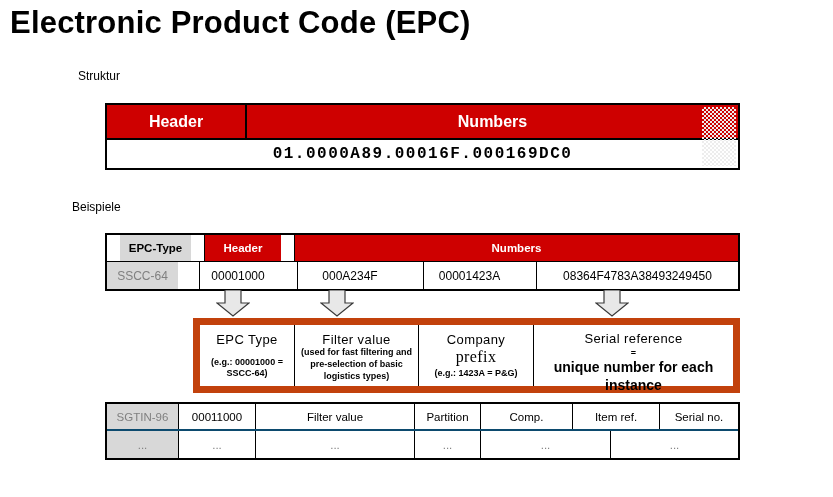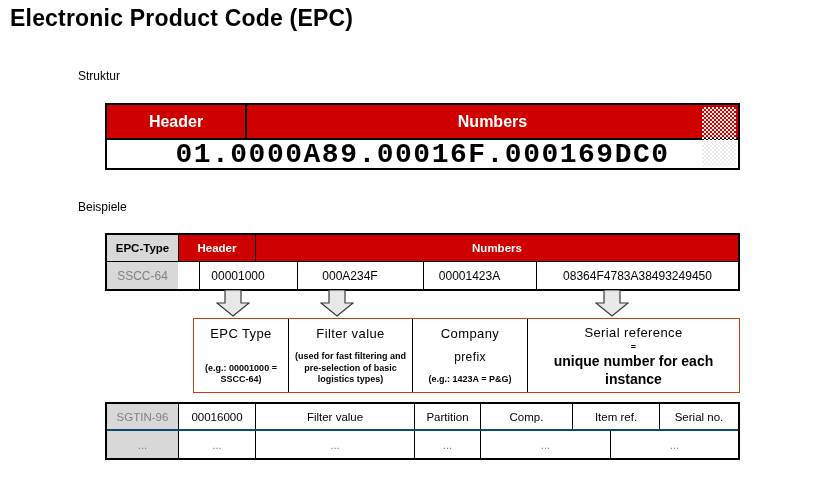--- a/index.html
+++ b/index.html
@@ -6,47 +6,47 @@
     --red:#CE0000;
     --cell-gray:#D8D8D8;
     --muted:#808080;
     --arrow-fill:#E8E8E8;
   }
   html,body{margin:0;padding:0;background:#fff;}
   .canvas{
     position:relative;width:833px;height:497px;background:#fff;overflow:hidden;
     font-family:"Liberation Sans",sans-serif;color:#000;
   }
-  .page-title{position:absolute;left:10px;top:5px;font-size:23px;font-weight:bold;letter-spacing:0.2px;}
+  .page-title{position:absolute;left:10px;top:5px;font-size:31px;font-weight:bold;letter-spacing:0.2px;}
   .subhead{position:absolute;font-size:12px;}
   .subhead.struktur{left:78px;top:69px;}
-  .subhead.beispiele{left:78px;top:200px;}
+  .subhead.beispiele{left:72px;top:200px;}
 
   
   .s-table{position:absolute;left:105px;top:103px;width:635px;border:2px solid #000;box-sizing:border-box;background:#fff;}
   .s-head{display:flex;height:33px;border-bottom:2px solid #000;background:var(--red);}
   .s-head .cellA{width:138px;border-right:2px solid #000;display:flex;align-items:center;justify-content:center;}
   .s-head .cellB{flex:1;display:flex;align-items:center;justify-content:center;}
   .s-head span{color:#fff;font-weight:bold;font-size:16px;}
   .s-value{position:relative;height:28px;display:flex;align-items:center;justify-content:center;
-    font-family:"Liberation Mono","DejaVu Sans Mono",monospace;font-weight:bold;font-size:28px;letter-spacing:1.5px;box-sizing:border-box;border-radius:12px;}
+    font-family:"Liberation Mono","DejaVu Sans Mono",monospace;font-weight:bold;font-size:16px;letter-spacing:1.5px;box-sizing:border-box;border-radius:12px;}
   .ph-dots{position:absolute;right:2px;top:2px;bottom:2px;width:34px;
     background:
       linear-gradient(45deg,#ededed 25%,transparent 25%,transparent 75%,#ededed 75%),
       linear-gradient(45deg,#ededed 25%,transparent 25%,transparent 75%,#ededed 75%);
     background-size:4px 4px;background-position:0 0,2px 2px;}
 
   
   .b-table{position:absolute;left:105px;width:635px;border:2px solid #000;box-sizing:border-box;background:#fff;}
   .b-table .row{display:flex;box-sizing:border-box;}
   .b-table .cell{display:flex;align-items:center;justify-content:center;box-sizing:border-box;font-size:12px;}
   .b-table .cell + .cell{border-left:1px solid #000;}
   .t1{top:233px;}
   .t1 .head{height:27px;border-bottom:1px solid #000;}
-  .t1 .head .cell{font-weight:bold;font-size:11.5px;}
+  .t1 .head .cell{font-weight:bold;font-size:11.5px;margin-left:13px;}
   .t1 .data{height:27px;gap:21px;}
   .t2{top:402px;}
   .t2 .r1{height:27px;border-bottom:2px solid #0c4a6e;}
   .t2 .r2{height:27px;}
   .t2 .cell{font-size:11.5px;}
   .gray-bg{background:var(--cell-gray);}
   .red-bg{background:var(--red);color:#fff;}
   .muted{color:var(--muted);}
   .wA{width:71px;}.wB{width:77px;}
   .t1 .wC{flex:1;}
@@ -54,29 +54,29 @@
   .t2 .wFv{width:159px;}.t2 .wPa{width:66px;}.t2 .wCo{width:92px;}.t2 .wIt{width:87px;}.t2 .wSe{flex:1;}
   .t2 .wC5{width:130px;}.t2 .wC6{flex:1;}
 
   
   .arrow{position:absolute;top:290px;width:34px;height:27px;}
   .arrow.a1{left:216px;}
   .arrow.a2{left:320px;}
   .arrow.a3{left:595px;}
 
   
-  .boxes{position:absolute;left:193px;top:318px;width:547px;height:75px;border:1px solid #c2410c;box-sizing:border-box;display:flex;background:#fff;}
+  .boxes{position:absolute;left:193px;top:318px;width:547px;height:75px;border:7px solid #c2410c;box-sizing:border-box;display:flex;background:#fff;}
   .box{display:flex;flex-direction:column;align-items:center;text-align:center;box-sizing:border-box;padding:8px 2px 6px;}
   .box + .box{border-left:1px solid #000;}
   .box.b1{width:94px;}
   .box.b2{width:124px;}
   .box.b3{width:115px;}
   .box.b4{flex:1;padding-top:7px;justify-content:space-between;}
   .box-title{font-size:13px;letter-spacing:0.4px;line-height:1.1;}
-  .box-title2{font-size:12px;letter-spacing:0.4px;margin-top:9px;}
+  .box-title2{font-size:16px;letter-spacing:0.4px;margin-top:1px;font-family:Liberation Serif, serif;}
   .box-note{font-size:9px;font-weight:bold;line-height:1.3;margin-top:auto;}
   .box.b4 .box-eq{font-size:9px;font-weight:bold;margin-top:2px;}
   .box.b4 .box-note{margin-top:0;font-size:14px;}
 </style>
 </head>
 <body>
 
 <div class="canvas">
 
   <div class="page-title">Electronic Product Code (EPC)</div>
@@ -140,21 +140,21 @@
     <div class="box b4">
       <div class="box-title">Serial reference</div>
       <div class="box-eq">=</div>
       <div class="box-note">unique number for each instance</div>
     </div>
   </div>
 
   <div class="b-table t2">
     <div class="row r1">
       <div class="cell wA gray-bg muted">SGTIN-96</div>
-      <div class="cell wB">00016000</div>
+      <div class="cell wB">00011000</div>
       <div class="cell wFv">Filter value</div>
       <div class="cell wPa">Partition</div>
       <div class="cell wCo">Comp.</div>
       <div class="cell wIt">Item ref.</div>
       <div class="cell wSe">Serial no.</div>
     </div>
     <div class="row r2">
       <div class="cell wA gray-bg muted">...</div>
       <div class="cell wB muted">...</div>
       <div class="cell wFv muted">...</div>

